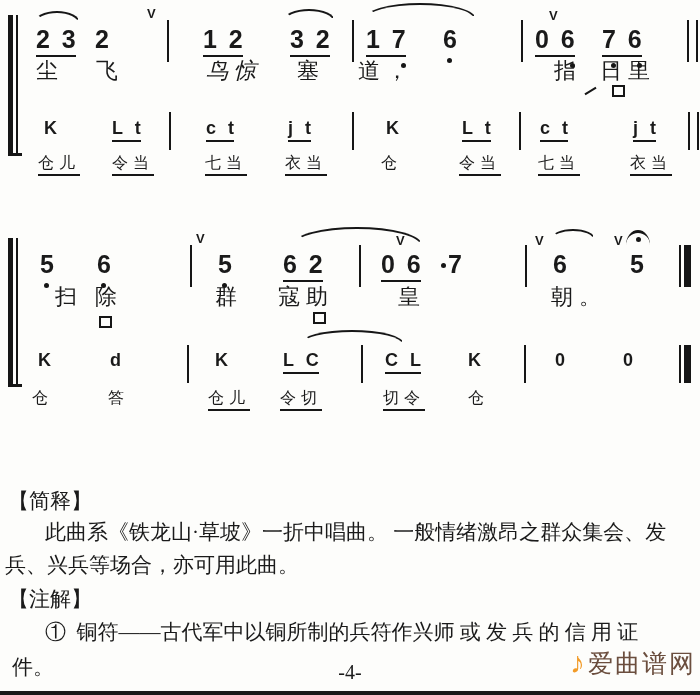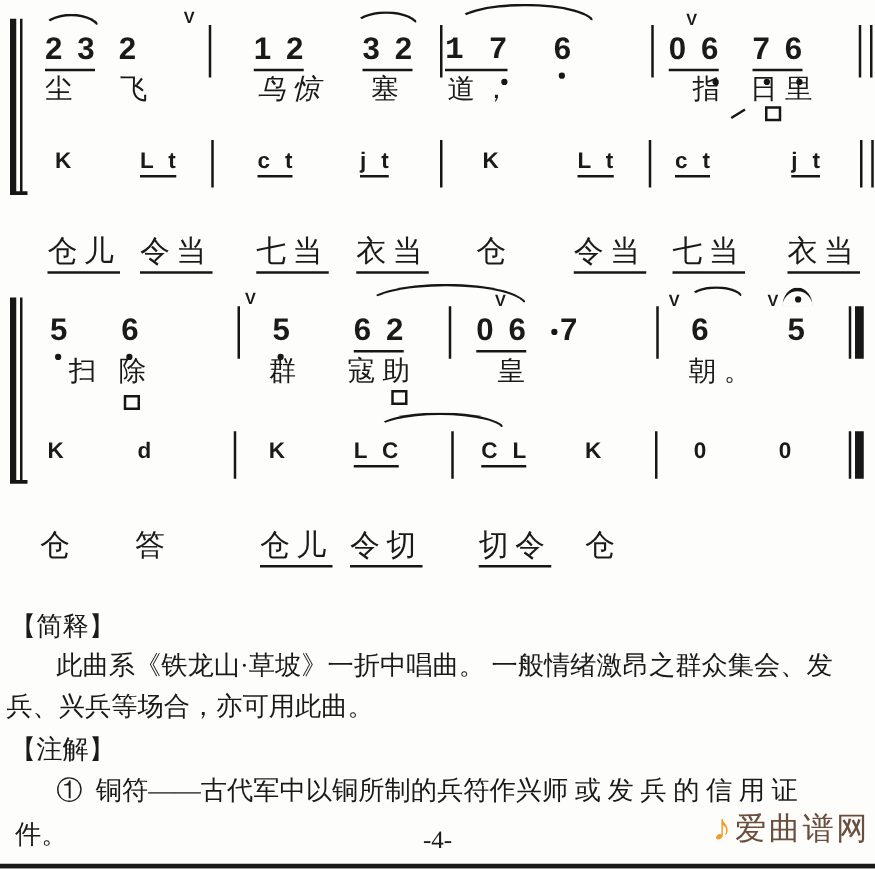--- a/index.html
+++ b/index.html
@@ -2,21 +2,21 @@
 <html><head>
 <meta charset="utf-8">
 <style>
   html,body{margin:0;padding:0;background:#e8e8e8;}
   .stage{position:relative;width:700px;height:695px;background:#fdfdfb;overflow:hidden;
          font-family:"Liberation Serif",serif;color:#1a1a1a;}
   .el{position:absolute;white-space:pre;line-height:1;}
   .note{font-family:"Liberation Sans",sans-serif;font-weight:bold;font-size:25px;word-spacing:5px;}
   .perc{font-family:"Liberation Sans",sans-serif;font-weight:bold;font-size:18px;word-spacing:7px;}
   .lyric{font-size:22px;letter-spacing:6px;}
-  .plyric{font-size:24px;letter-spacing:5px;margin-top:35px;}
+  .plyric{font-size:16px;letter-spacing:5px;}
   .u{border-bottom:2.5px solid #161616;padding-bottom:3px;}
   .bar{background:#161616;}
   .slur{border:2.5px solid transparent;border-top:2.5px solid #161616;
         border-radius:50% 50% 0 0 / 100% 100% 0 0;box-sizing:border-box;}
   .breath{font-family:"Liberation Sans",sans-serif;font-weight:bold;font-size:13px;}
   .dot{width:5px;height:5px;border-radius:50%;background:#161616;}
   .box{width:13px;height:12px;border:2px solid #161616;box-sizing:border-box;}
   .tick{width:13px;height:2px;background:#161616;transform:rotate(-32deg);}
   .fermata{width:24px;height:12px;border-top:3px solid #161616;
            border-radius:50% 50% 0 0 / 100% 100% 0 0;}
@@ -51,21 +51,21 @@
       <div class="el bar" style="left: 697px; top: 112px; width: 2px; height: 38px;"></div>
       <div class="el slur" style="left: 34px; top: 11px; width: 46px; height: 12px;"></div>
       <div class="el slur" style="left: 283px; top: 9px; width: 52px; height: 12px;"></div>
       <div class="el slur" style="left: 364px; top: 3px; width: 112px; height: 16px;"></div>
       <div class="el breath" style="left: 147px; top: 7px;">V</div>
       <div class="el breath" style="left: 549px; top: 9px;">V</div>
       <div class="el note u" style="left: 36px; top: 27px;">2 3</div>
       <div class="el note" style="left: 95px; top: 27px;">2</div>
       <div class="el note u" style="left: 203px; top: 27px;">1 2</div>
       <div class="el note u" style="left: 290px; top: 27px;">3 2</div>
-      <div class="el note u" style="left: 356px; top: 27px; font-family: Liberation Mono, monospace;">1 7</div>
+      <div class="el note u" style="left: 366px; top: 27px;">1 7</div>
       <div class="el note" style="left: 443px; top: 27px;">6</div>
       <div class="el note u" style="left: 535px; top: 27px;">0 6</div>
       <div class="el note u" style="left: 602px; top: 27px;">7 6</div>
       <div class="el dot" style="left: 401px; top: 63px;"></div>
       <div class="el dot" style="left: 447px; top: 58px;"></div>
       <div class="el dot" style="left: 570px; top: 63px;"></div>
       <div class="el dot" style="left: 611px; top: 63px;"></div>
       <div class="el dot" style="left: 637px; top: 63px;"></div>
       <div class="el lyric" style="left: 36px; top: 60px;">尘</div>
       <div class="el lyric" style="left: 96px; top: 60px;">飞</div>

